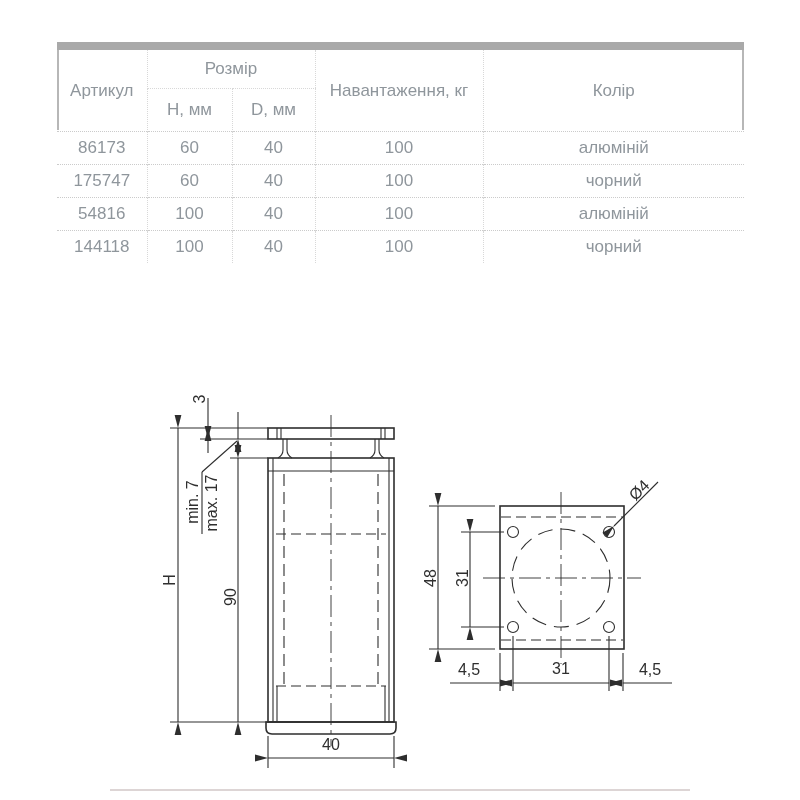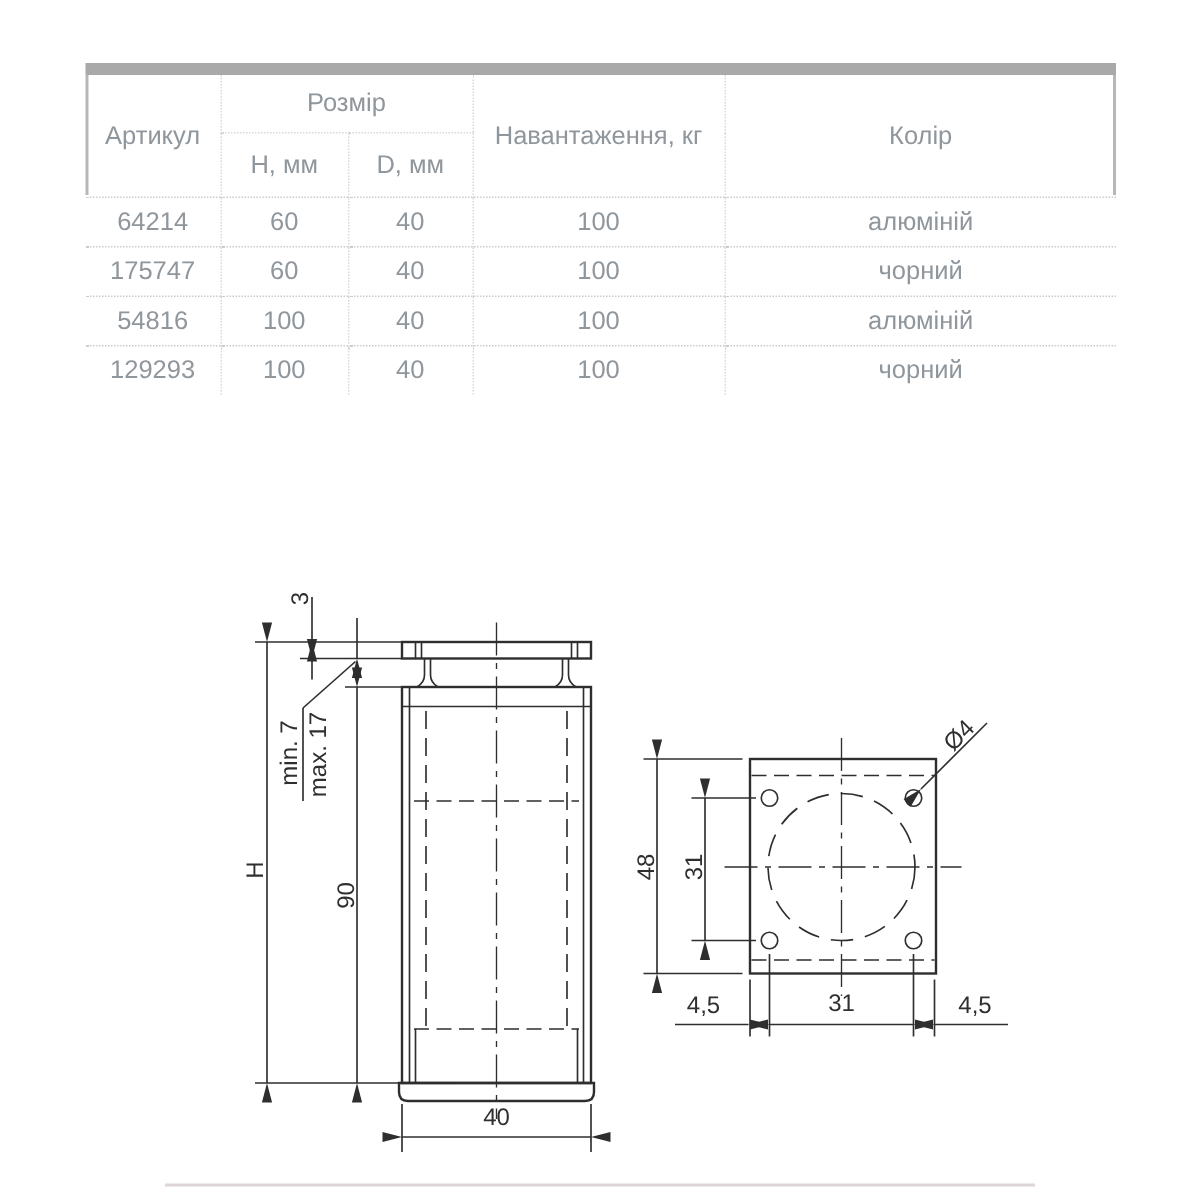--- a/index.html
+++ b/index.html
@@ -52,42 +52,42 @@
         <th rowspan="2">Артикул</th>
         <th colspan="2" class="bl size">Розмір</th>
         <th rowspan="2" class="bl">Навантаження, кг</th>
         <th rowspan="2" class="bl">Колір</th>
       </tr>
       <tr class="h2">
         <th class="bl">H, мм</th>
         <th class="bl">D, мм</th>
       </tr>
       <tr class="r">
-        <td>64214</td>
+        <td>86173</td>
         <td class="bl">60</td>
         <td class="bl">40</td>
         <td class="bl">100</td>
         <td class="bl colr">алюміній</td>
       </tr>
       <tr class="r">
         <td>175747</td>
         <td class="bl">60</td>
         <td class="bl">40</td>
         <td class="bl">100</td>
         <td class="bl colr">чорний</td>
       </tr>
       <tr class="r">
         <td>54816</td>
         <td class="bl">100</td>
         <td class="bl">40</td>
         <td class="bl">100</td>
         <td class="bl colr">алюміній</td>
       </tr>
       <tr class="r">
-        <td>129293</td>
+        <td>144118</td>
         <td class="bl">100</td>
         <td class="bl">40</td>
         <td class="bl">100</td>
         <td class="bl colr">чорний</td>
       </tr>
     </tbody>
       </table>
   </div>
 
   <svg class="draw" width="800" height="800" viewBox="0 0 800 800">

